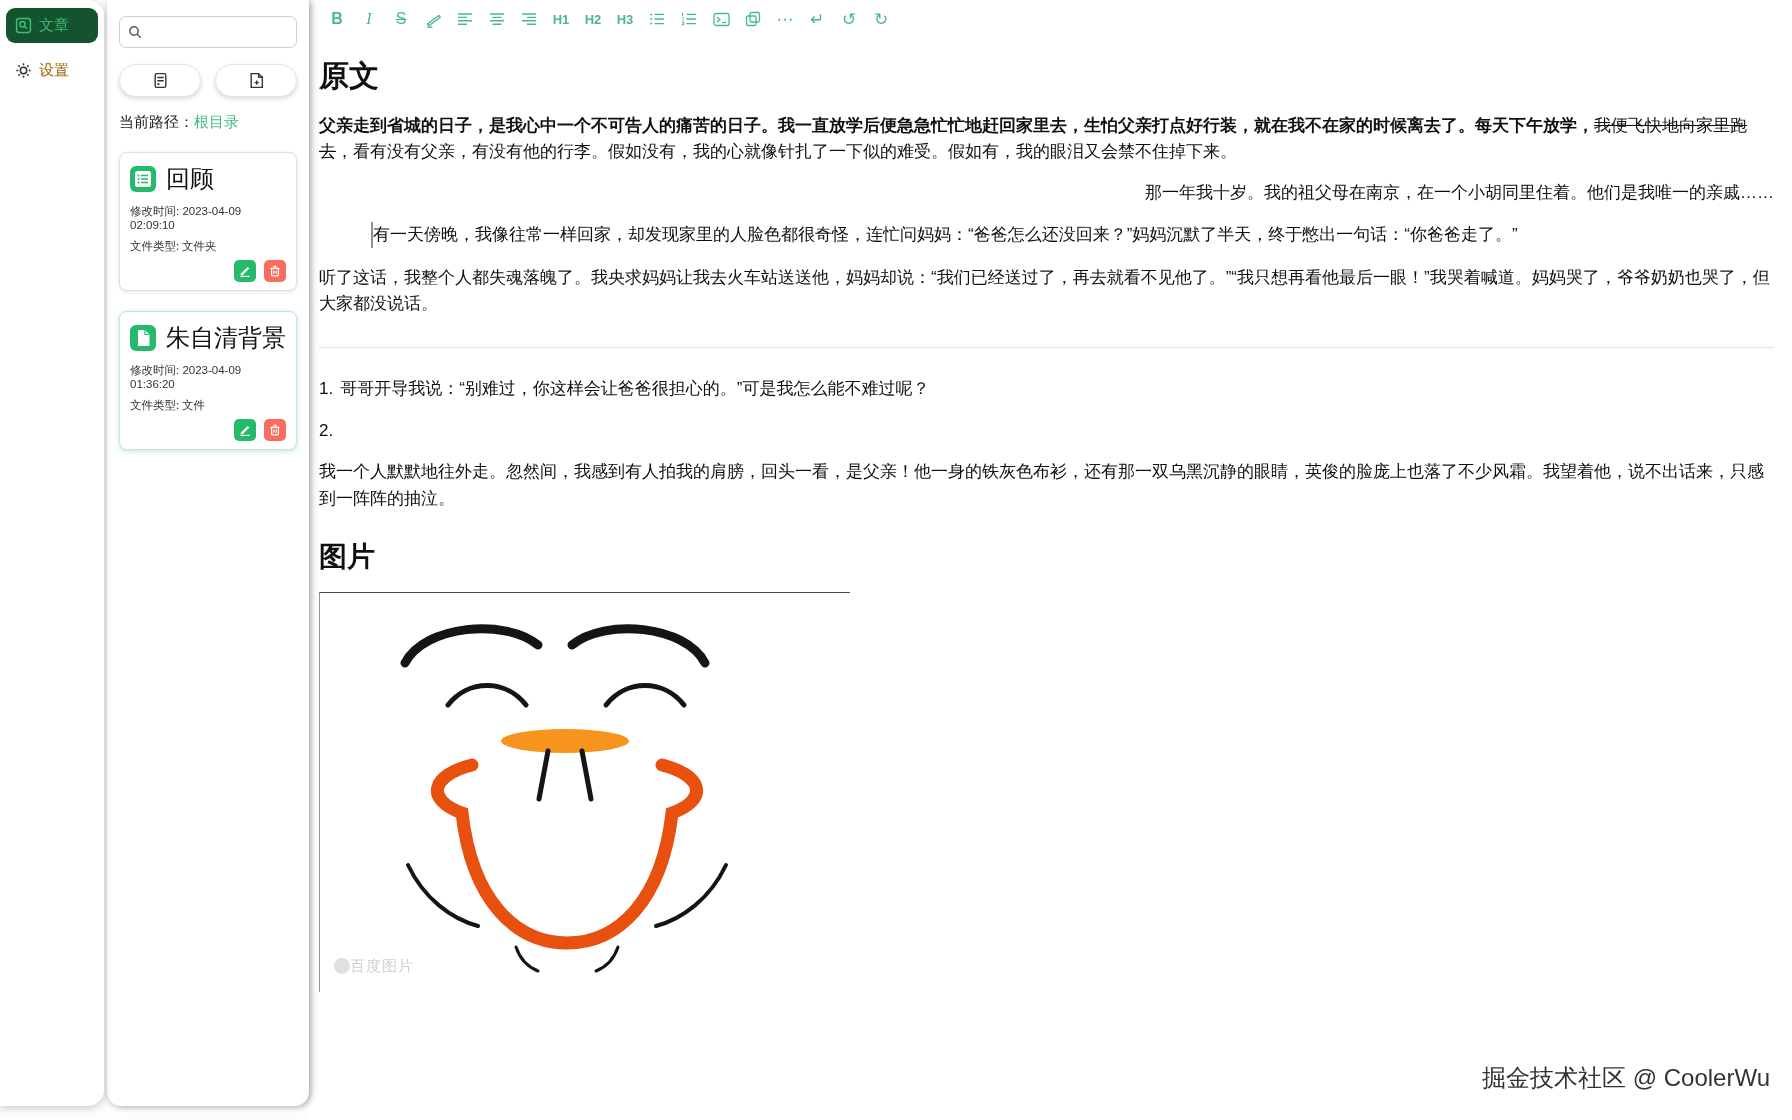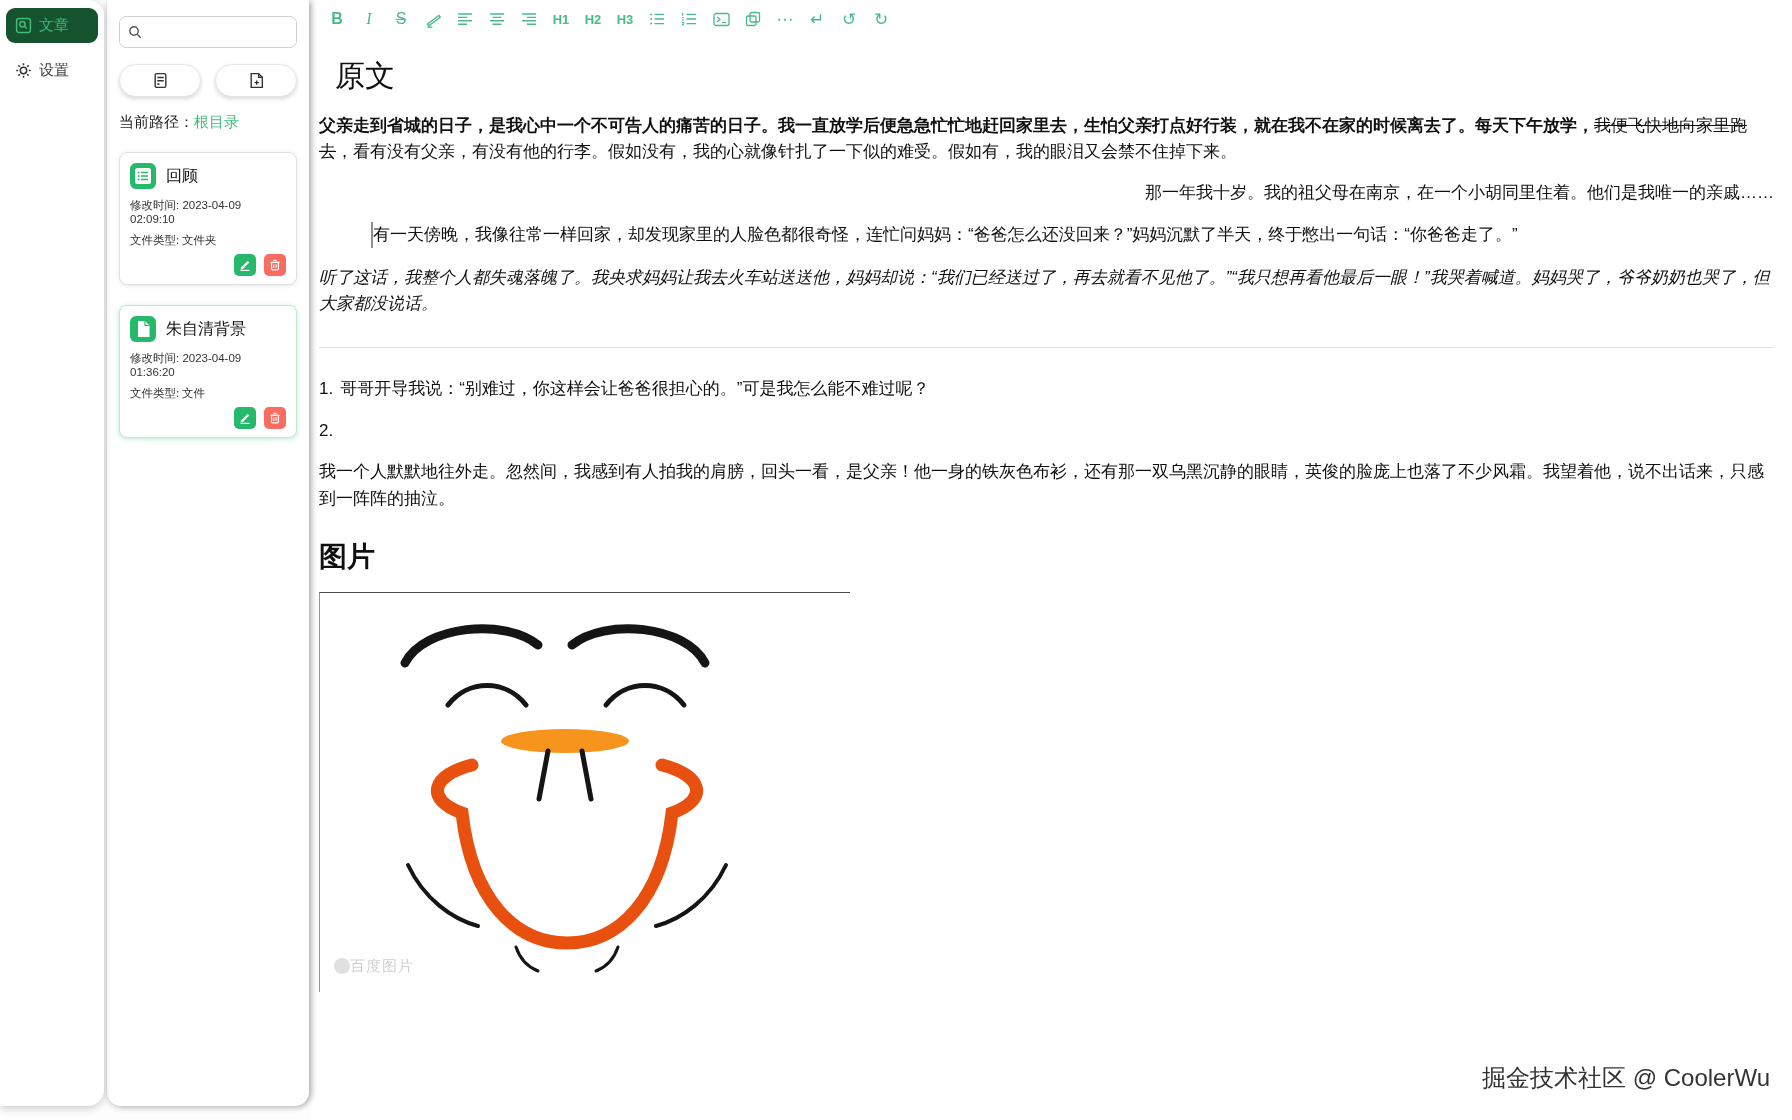--- a/index.html
+++ b/index.html
@@ -12,21 +12,21 @@
   
   .nav-panel{
     width:104px; height:calc(100% - 14px);
     background:#fff; border-radius:0 16px 16px 0;
     box-shadow:0 2px 8px rgba(0,0,0,.22);
     padding:8px 6px; z-index:3; flex:none;
   }
   .nav-item{
     display:flex; align-items:center; gap:7px;
     padding:8px 9px; border-radius:9px; font-size:15px;
-    color:#404040; cursor:pointer; margin-bottom:10px;
+    color:#a16207; cursor:pointer; margin-bottom:10px;
   }
   .nav-item.active{ background:#14532d; color:#3fbd7a; }
   .nav-item svg{ flex:none; }
   
   .file-panel{
     width:202px; height:calc(100% - 14px); margin-left:3px;
     background:#fff; border-radius:0 0 14px 14px;
     box-shadow:3px 0 7px -1px rgba(0,0,0,.30), 0 2px 6px rgba(0,0,0,.15);
     padding:16px 12px; z-index:2; flex:none;
   }
@@ -47,21 +47,21 @@
   }
   .path-row{ margin-top:16px; font-size:15px; color:#222; }
   .path-row .path-value{ color:#3fbd7a; }
   .card{
     margin-top:20px; border:1px solid #e0e0e0; border-radius:8px;
     padding:10px 10px 8px; background:#fff;
     box-shadow:0 1px 4px rgba(0,0,0,.10); cursor:pointer;
   }
   .card.selected{ border-color:#bfe9d3; box-shadow:0 1px 5px rgba(63,189,122,.35); }
   .card-head{ display:flex; align-items:center; gap:10px; }
-  .card-title{ font-size:16px; color:#111; }
+  .card-title{ font-size:24px; color:#111; }
   .card-meta{ font-size:11.5px; color:#333; margin-top:9px; }
   .card-meta + .card-meta{ margin-top:8px;font-family:Liberation Serif, serif; }
   .card-actions{ display:flex; justify-content:flex-end; gap:8px; margin-top:6px; }
   .sq-btn{
     width:22px; height:22px; border:none; border-radius:5px;
     display:flex; align-items:center; justify-content:center; cursor:pointer;
   }
   .sq-btn.edit{ background:#25ba6b; }
   .sq-btn.del{ background:#f96c5f; }
   
@@ -72,30 +72,30 @@
   .tb{
     width:32px; height:34px; display:flex; align-items:center; justify-content:center;
     color:#4ab98a; font-size:16px; cursor:pointer; flex:none;
   }
   .tb.bold{ font-weight:bold; }
   .tb.italic{ font-style:italic; font-family:"Liberation Serif", serif; }
   .tb.strike{ text-decoration:line-through; }
   .tb.hsize{ font-size:13px; font-weight:bold; }
   .tb.glyph{ font-size:17px; }
   .content{ padding:0 18px 0 10px; font-size:17px; color:#101010; }
-  .doc-title{ font-size:30px; font-weight:normal; margin:18px 16px 16px; }
+  .doc-title{ font-size:30px; font-weight:bold; margin:18px 0 16px; }
   .para{ line-height:1.55; }
   .para .b{ font-weight:bold; }
   .para .st{ text-decoration:line-through; }
   .p-right{ text-align:right; margin-top:14px; }
   .quote{
     margin:16px 0 0 52px; 
     border-left:2px solid #8f8f8f; line-height:1.5;
   }
-  .p3{ margin-top:17px;font-style:italic; }
+  .p3{ margin-top:17px; }
   .hr{ border:none; border-top:1px solid #e2e2e2; margin:30px 0 0; }
   .li-row{ margin-top:28px; display:flex; line-height:1.5; }
   .li-row.second{ margin-top:16px; }
   .li-num{ margin-right:7px; flex:none; }
   .p4{ margin-top:16px; }
   .doc-sub{ font-size:28px; font-weight:bold; margin-top:26px; }
   .image-block{
     margin-top:16px; width:531px; height:400px; position:relative;
     border-top:1px solid #4a4a4a; border-left:1px solid #949494;
     background:#fff;

